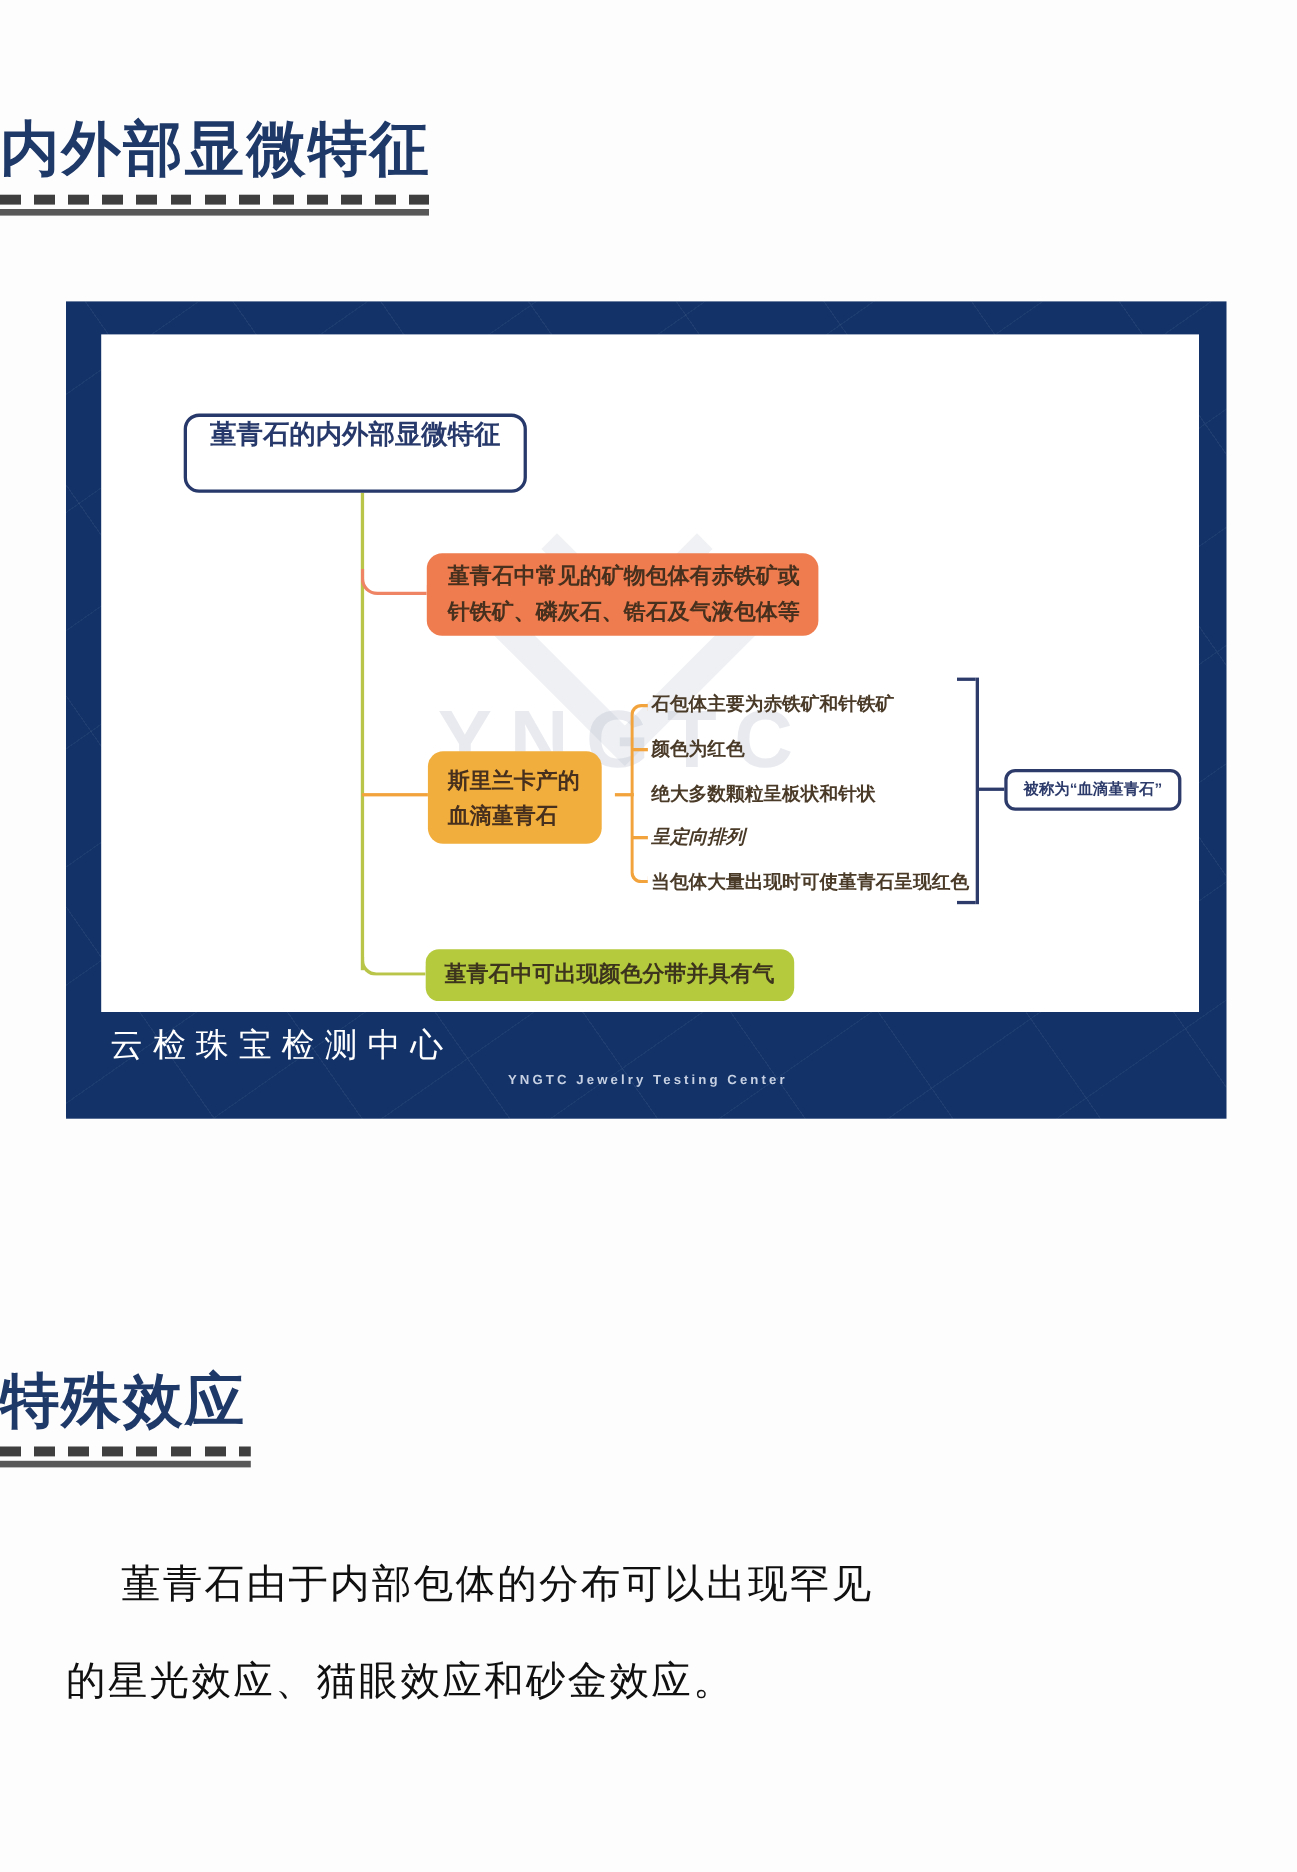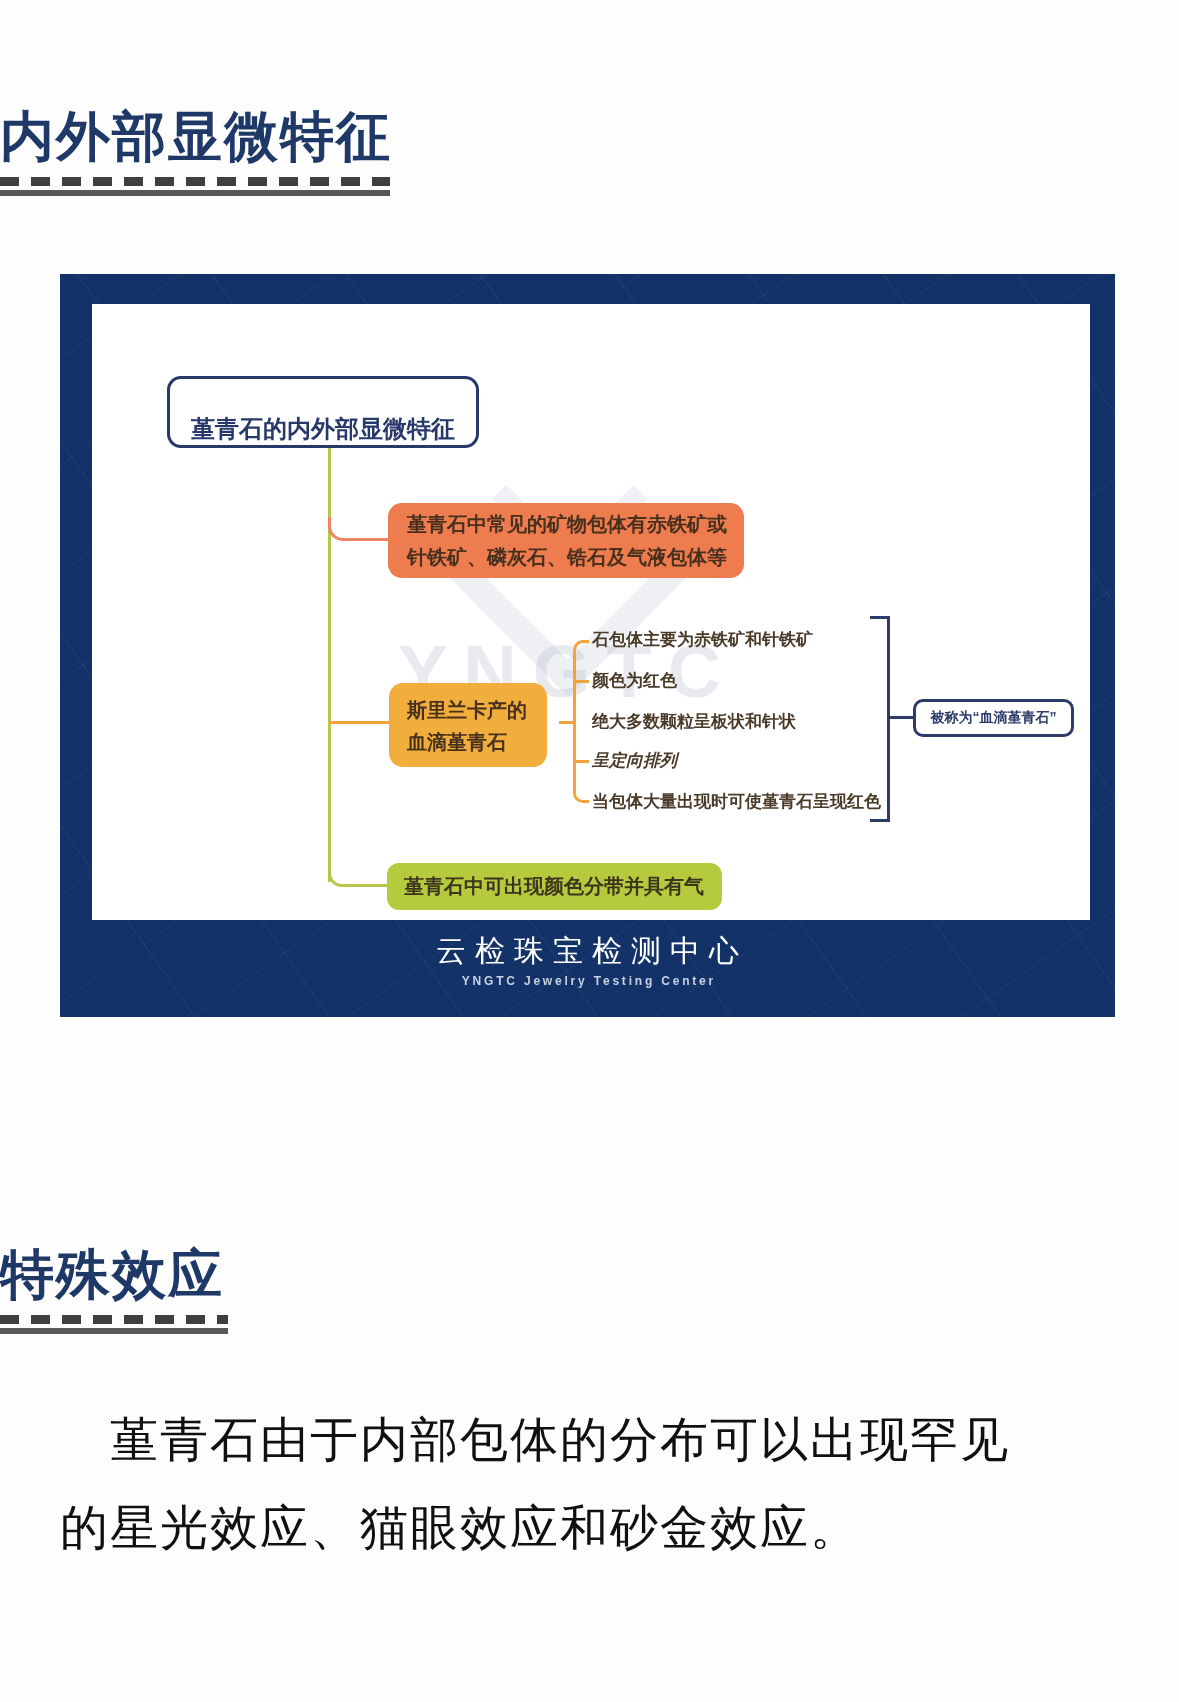--- a/index.html
+++ b/index.html
@@ -34,21 +34,21 @@
            border-right:26px solid rgba(176,185,202,.22); border-bottom:26px solid rgba(176,185,202,.22); }
   #chev2 { left:423px; top:140px; width:90px; height:90px;
            border-right:20px solid rgba(176,185,202,.20); border-bottom:20px solid rgba(176,185,202,.20); }
   .wm-text { position:absolute; left:306px; top:325px; font-size:74px; font-weight:bold;
              letter-spacing:16px; color:rgba(178,186,202,.30); }
 
   
   .node { position:absolute; box-sizing:border-box; }
   #root-node { left:75px; top:72px; width:312px; height:72px; background:#ffffff;
                border:3px solid #27386a; border-radius:14px;
-               display:flex; align-items:flex-end; justify-content:center;
+               display:flex; align-items:flex-start; justify-content:center;
                font-size:24px; font-weight:bold; color:#27386a; }
   #inclusions-node { left:296px; top:199px; width:356px; height:75px; background:#ee7c4f;
                      border-radius:14px; padding:5px 0 0 19px;
                      font-size:20px; font-weight:bold; color:#47301d; line-height:33px; }
   #srilanka-node { left:297px; top:379px; width:158px; height:84px; background:#f2ae3c;
                    border-radius:14px; padding:11px 0 0 18px;
                    font-size:20px; font-weight:bold; color:#47301d; line-height:32px; }
   #zoning-node { left:295px; top:559px; width:335px; height:47px; background:#b6ca3e;
                  border-radius:12px; padding-left:17px;
                  font-size:20px; font-weight:bold; color:#3c341c; line-height:47px; }
@@ -75,28 +75,28 @@
   #spine-bottom { left:481px; top:417px; width:16px; height:82px;
                   border-left:3px solid #f2a33c; border-bottom:3px solid #f2a33c; border-bottom-left-radius:10px; }
   #stub2 { left:483px; top:376px; width:14px; height:3px; background:#f2a33c; }
   #stub4 { left:483px; top:456px; width:14px; height:3px; background:#f2a33c; }
   #bracket-v { left:795px; top:312px; width:3px; height:206px; background:#2d3b6b; }
   #bracket-arm-top { left:778px; top:312px; width:17px; height:3px; background:#2d3b6b; }
   #bracket-arm-bottom { left:778px; top:515px; width:17px; height:3px; background:#2d3b6b; }
   #bracket-arm-mid { left:798px; top:412px; width:23px; height:3px; background:#2d3b6b; }
 
   
-  .footer-cn { position:absolute; left:0; top:660px; width:100%; text-align:center;
-               font-size:30px; color:#ffffff; letter-spacing:9px; text-indent:9px; line-height:34px; }
+  .footer-cn { position:absolute; left:0; top:660px; width:100%; 
+               font-size:30px; color:#ffffff; letter-spacing:9px; text-indent:9px; line-height:34px;padding-left:31px; }
   .footer-en { position:absolute; left:0; top:700px; width:100%; text-align:center;
                font-size:12px; font-weight:bold; color:#c7d1e3; letter-spacing:2.8px; text-indent:2.8px; }
 
   
   .paragraph { position:absolute; left:60px; top:1396px; width:1060px;
-               font-size:48px; color:#101010; letter-spacing:2px; }
+               font-size:36px; color:#101010; letter-spacing:2px; }
   .paragraph .line { line-height:88px; white-space:nowrap; }
   .paragraph .line.indented { text-indent:50px; }
 </style>
 </head>
 <body>
 
 <div class="page">
 
   <div class="section-title" id="title1">
     <div class="t">内外部显微特征</div>

